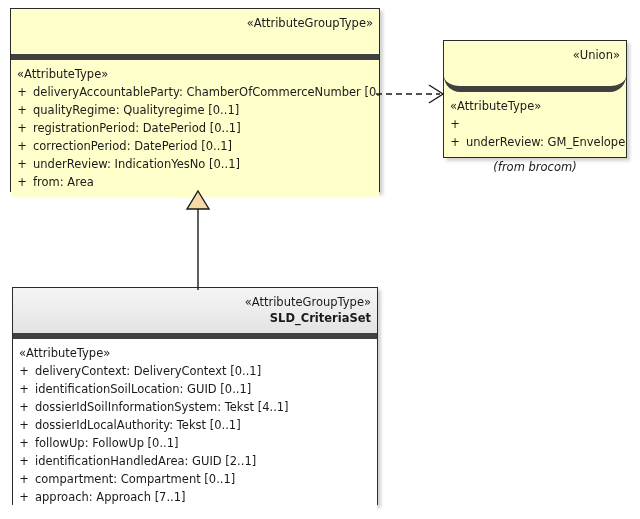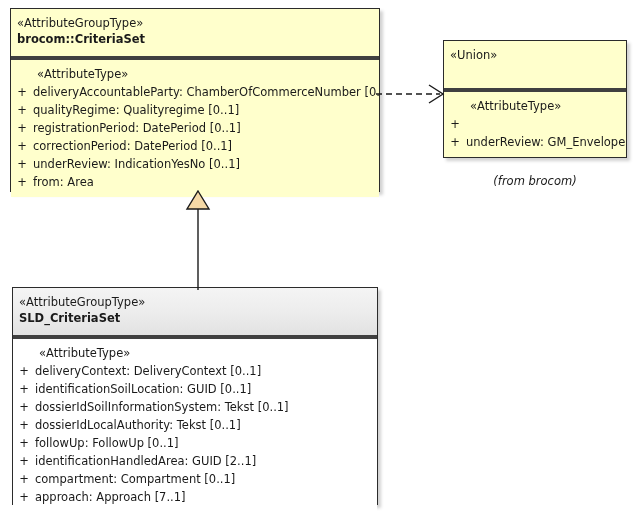--- a/index.html
+++ b/index.html
@@ -18,23 +18,23 @@
 
   
   .uml-box {
     position: absolute;
     box-sizing: border-box;
     border: 1px solid #2b2b2b;
     box-shadow: 3px 3px 3px rgba(0,0,0,0.18);
   }
   .uml-head {
     box-sizing: border-box;
-    text-align: left;
+    text-align: right;
     padding: 7px 6px 8px 6px;
-    border-bottom: 4px solid #404040;
+    border-bottom: 6px solid #404040;
   }
   .stereotype {
     font-size: 11.5px;
     line-height: 15px;
     color: #1a1a1a;
     white-space: nowrap;
   }
   .classname {
     font-size: 11.5px;
     line-height: 16px;
@@ -43,21 +43,21 @@
     white-space: nowrap;
   }
   .uml-body {
     box-sizing: border-box;
     padding: 6px 0 6px 0;
     overflow: hidden;
   }
   .attr-stereotype {
     font-size: 11.5px;
     line-height: 17px;
-    padding-left: 26px;
+    padding-left: 6px;
     white-space: nowrap;
   }
   .attr-row {
     display: flex;
     font-size: 11.5px;
     line-height: 18px;
     white-space: nowrap;
   }
   .attr-vis {
     width: 22px;
@@ -80,30 +80,30 @@
   .grayhead .uml-head {
     background: linear-gradient(to bottom, #f4f4f4 0%, #ececec 55%, #e2e2e2 100%);
   }
   .grayhead .uml-body { background: #ffffff; }
 
   
   #criteriaset-box { left: 10px;  top: 8px;   width: 370px; height: 184px; }
   #criteriaset-box .uml-head { height: 51px; }
 
   #area-box       { left: 443px; top: 40px;  width: 184px; height: 118px; }
-  #area-box .uml-head { height: 51px; }
+  #area-box .uml-head { height: 51px; border-radius: 16px; }
 
   #sld-box        { left: 12px;  top: 287px; width: 366px; height: 218px; }
   #sld-box .uml-head { height: 51px; }
 
   
   #area-from {
     position: absolute;
     left: 443px;
-    top: 174px;
+    top: 160px;
     width: 184px;
     text-align: center;
     font-size: 11.5px;
     font-style: italic;
     color: #1a1a1a;
   }
 
   
   
   #generalization {
@@ -121,21 +121,20 @@
     width: 72px;
     height: 28px;
   }
 </style>
 </head>
 <body>
 
 <div class="uml-box yellow" id="criteriaset-box">
   <div class="uml-head">
     <div class="stereotype">«AttributeGroupType»</div>
-    <div class="classname">brocom::CriteriaSet</div>
   </div>
   <div class="uml-body">
     <div class="attr-stereotype">«AttributeType»</div>
 
     <div class="attr-row">
       <span class="attr-vis">+</span>
       <span class="attr-text">deliveryAccountableParty: ChamberOfCommerceNumber [0..1]</span>
     </div>
     <div class="attr-row">
       <span class="attr-vis">+</span>
@@ -189,21 +188,21 @@
     <div class="attr-row">
       <span class="attr-vis">+</span>
       <span class="attr-text">deliveryContext: DeliveryContext [0..1]</span>
     </div>
     <div class="attr-row">
       <span class="attr-vis">+</span>
       <span class="attr-text">identificationSoilLocation: GUID [0..1]</span>
     </div>
     <div class="attr-row">
       <span class="attr-vis">+</span>
-      <span class="attr-text">dossierIdSoilInformationSystem: Tekst [0..1]</span>
+      <span class="attr-text">dossierIdSoilInformationSystem: Tekst [4..1]</span>
     </div>
     <div class="attr-row">
       <span class="attr-vis">+</span>
       <span class="attr-text">dossierIdLocalAuthority: Tekst [0..1]</span>
     </div>
     <div class="attr-row">
       <span class="attr-vis">+</span>
       <span class="attr-text">followUp: FollowUp [0..1]</span>
     </div>
     <div class="attr-row">

